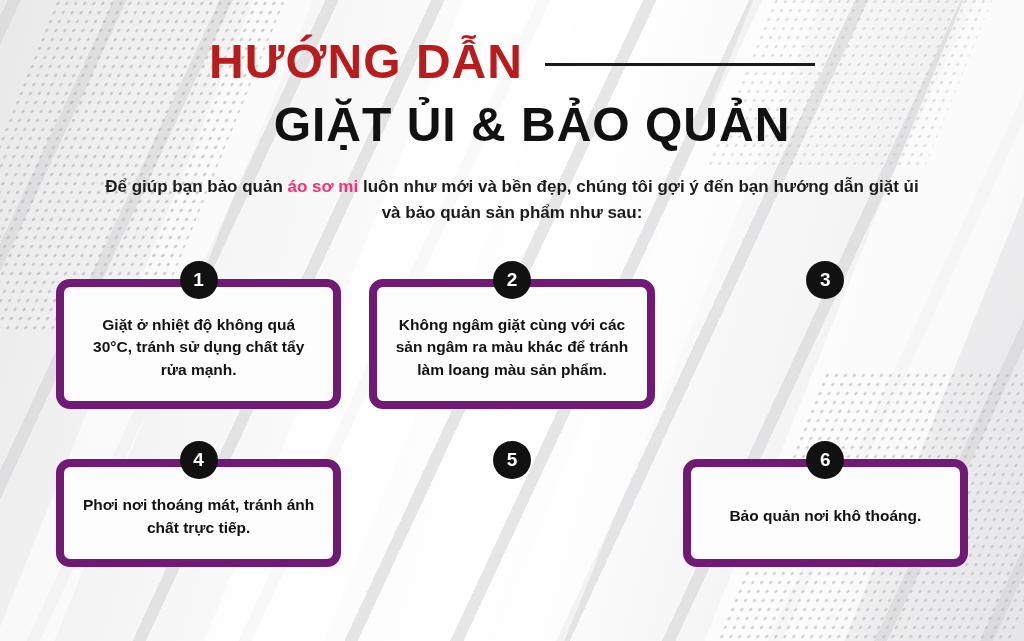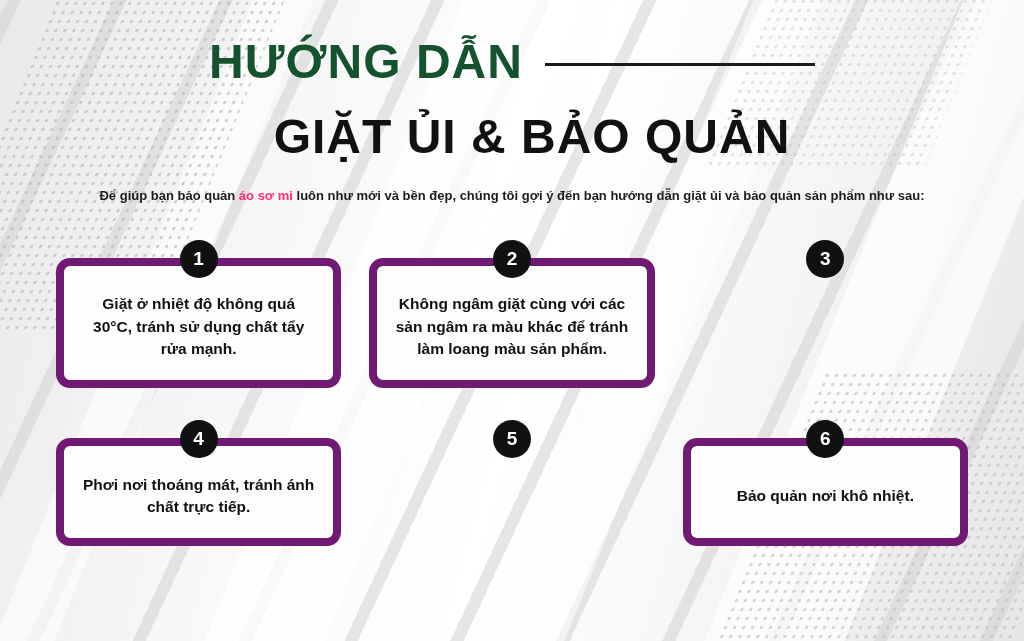--- a/index.html
+++ b/index.html
@@ -92,44 +92,44 @@
   .title-row-1 {
     display: flex;
     align-items: center;
     justify-content: center;
     gap: 22px;
   }
   .title-line-1 {
     font-size: 48px;
     font-weight: 800;
     letter-spacing: 1px;
-    color: #14532d;
+    color: #b91c1c;
     white-space: nowrap;
     font-family: "Liberation Sans", sans-serif;
   }
   .title-rule {
     height: 3px;
     background: #1b1b1b;
     width: 270px;
     margin-top: 6px;
   }
   .title-line-2 {
     font-size: 48px;
     font-weight: 800;
     letter-spacing: 1px;
     color: #111;
-    margin-top: 20px;
+    margin-top: 8px;
     padding-left: 40px;
   }
 
   .intro {
     margin: 22px auto 8px;
     max-width: 830px;
     text-align: center;
-    font-size: 13px;
+    font-size: 17px;
     font-weight: 700;
     line-height: 1.55;
     color: #1c1c1c;
   }
   .intro .highlight {
     color: #ff2d6f;
   }
 
   
   .grid {
@@ -232,19 +232,19 @@
         </div>
       </div>
 
       <div class="card-wrap">
         <div class="badge">5</div>
       </div>
 
       <div class="card-wrap">
         <div class="badge">6</div>
         <div class="card short">
-          <div class="card-text">Bảo quản nơi khô nhiệt.</div>
+          <div class="card-text">Bảo quản nơi khô thoáng.</div>
         </div>
       </div>
 
     </div>
   </div>
 </div>
 
 </body></html>

